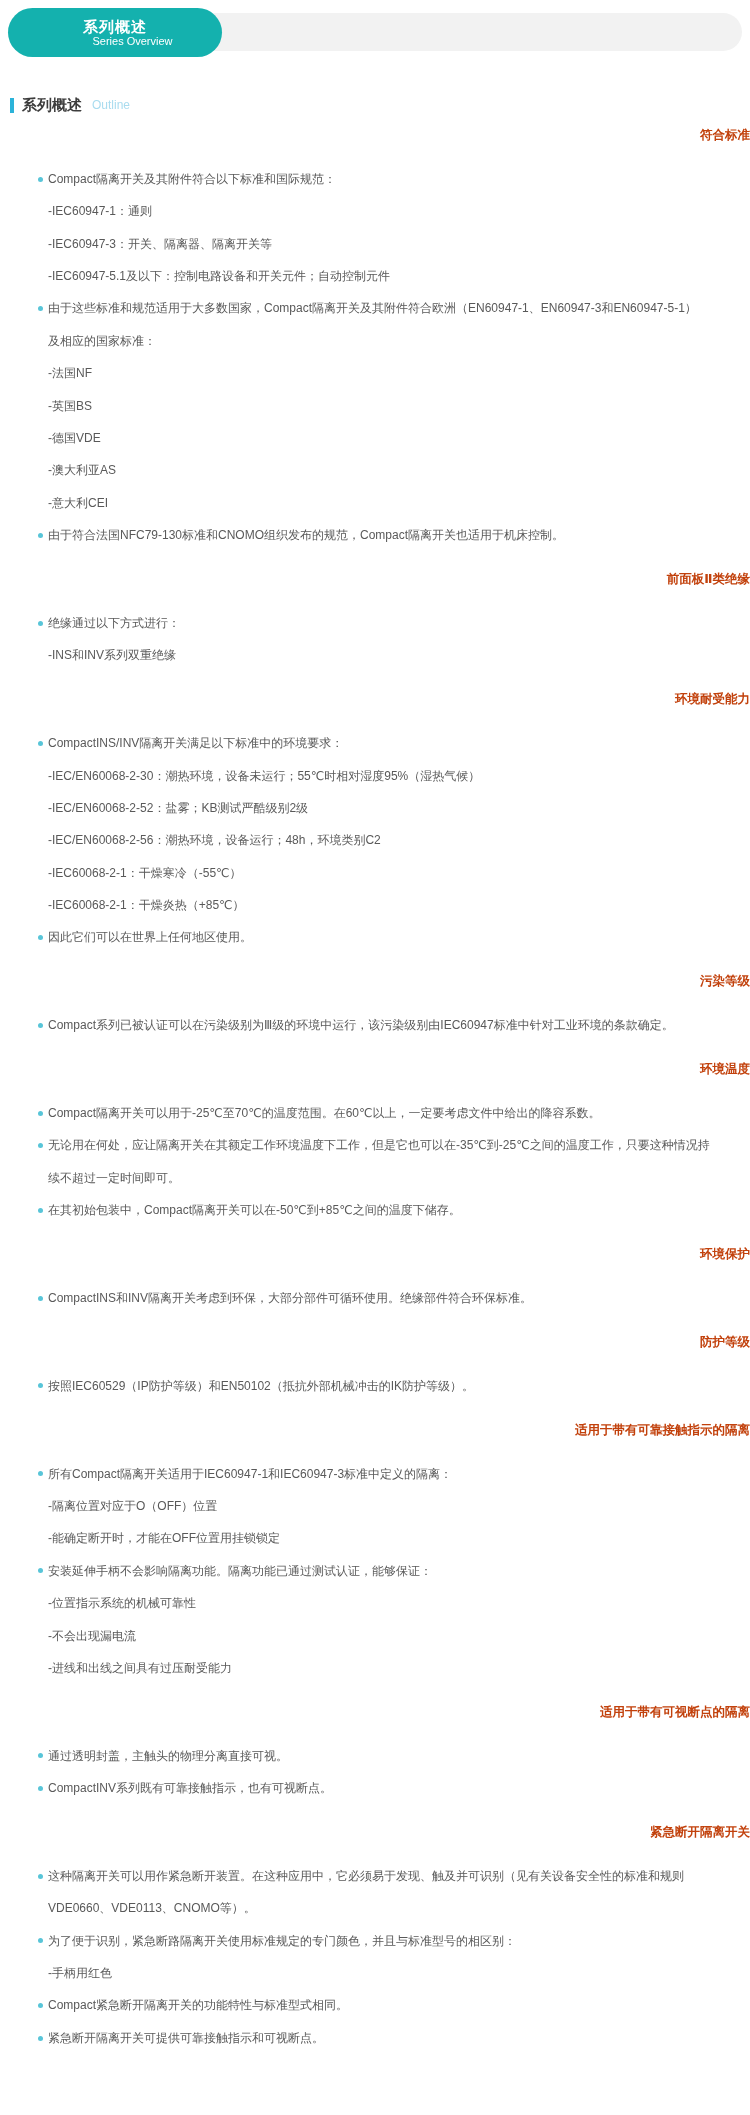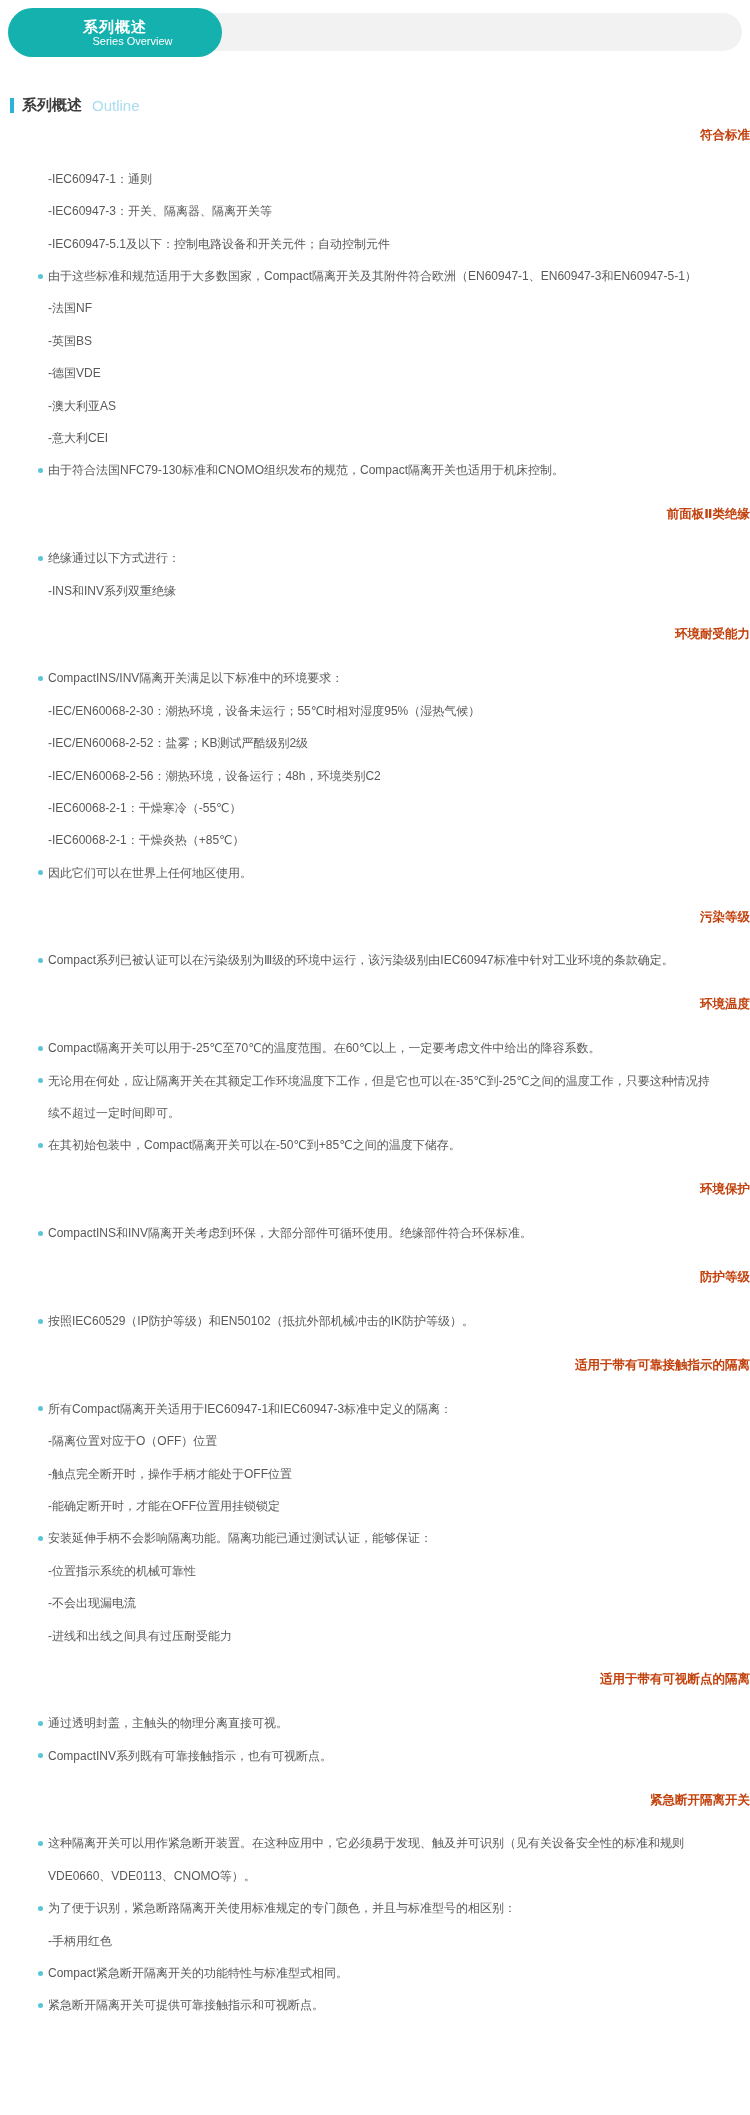--- a/index.html
+++ b/index.html
@@ -19,21 +19,21 @@
     background: #14b1ae; border-radius: 25px;
     display: flex; flex-direction: column; align-items: center; justify-content: center;
     color: #ffffff;
   }
   .badge-title { font-size: 15px; font-weight: bold; line-height: 17px; letter-spacing: 1px; }
   .badge-subtitle { font-size: 11px; line-height: 13px; margin-left: 35px; }
   
   .page-heading { display: flex; align-items: center; margin: 34px 0 5px 10px; height: 18px; }
   .accent-bar { width: 4px; height: 15px; background: #2bb3d9; margin-right: 8px; }
   .page-title { font-size: 15px; font-weight: bold; color: #3c3c3c; }
-  .page-subtitle { font-size: 15px; color: #a9dcef; margin-left: 10px; }
+  .page-subtitle { font-size: 12px; color: #a9dcef; margin-left: 10px; }
   
   .content { }
   .row {
     position: relative; height: 32.4px; line-height: 32.4px;
     font-size: 12px; color: #595959; white-space: nowrap;
     padding-left: 48px;
   }
   .sec-heading {
     padding-left: 55px; font-size: 12.5px; font-weight: bold; color: #c2410c;
     margin: 11.5px 0;
@@ -58,24 +58,26 @@
 
 <div class="page-heading">
   <span class="accent-bar"></span>
   <span class="page-title">系列概述</span>
   <span class="page-subtitle">Outline</span>
 </div>
 
 <div class="content" id="content">
     <div class="section">
       <div class="row sec-heading">符合标准</div>
+      <div class="row bullet-row"><span class="dot"></span><span>Compact隔离开关及其附件符合以下标准和国际规范：</span></div>
       <div class="row text-row"><span>-IEC60947-1：通则</span></div>
       <div class="row text-row"><span>-IEC60947-3：开关、隔离器、隔离开关等</span></div>
       <div class="row text-row"><span>-IEC60947-5.1及以下：控制电路设备和开关元件；自动控制元件</span></div>
       <div class="row bullet-row"><span class="dot"></span><span>由于这些标准和规范适用于大多数国家，Compact隔离开关及其附件符合欧洲（EN60947-1、EN60947-3和EN60947-5-1）</span></div>
+      <div class="row text-row"><span>及相应的国家标准：</span></div>
       <div class="row text-row"><span>-法国NF</span></div>
       <div class="row text-row"><span>-英国BS</span></div>
       <div class="row text-row"><span>-德国VDE</span></div>
       <div class="row text-row"><span>-澳大利亚AS</span></div>
       <div class="row text-row"><span>-意大利CEI</span></div>
       <div class="row bullet-row"><span class="dot"></span><span>由于符合法国NFC79-130标准和CNOMO组织发布的规范，Compact隔离开关也适用于机床控制。</span></div>
     </div>
     <div class="section">
       <div class="row sec-heading">前面板Ⅱ类绝缘</div>
       <div class="row bullet-row"><span class="dot"></span><span>绝缘通过以下方式进行：</span></div>
@@ -107,21 +109,20 @@
       <div class="row bullet-row"><span class="dot"></span><span>CompactINS和INV隔离开关考虑到环保，大部分部件可循环使用。绝缘部件符合环保标准。</span></div>
     </div>
     <div class="section">
       <div class="row sec-heading">防护等级</div>
       <div class="row bullet-row"><span class="dot"></span><span>按照IEC60529（IP防护等级）和EN50102（抵抗外部机械冲击的IK防护等级）。</span></div>
     </div>
     <div class="section">
       <div class="row sec-heading">适用于带有可靠接触指示的隔离</div>
       <div class="row bullet-row"><span class="dot"></span><span>所有Compact隔离开关适用于IEC60947-1和IEC60947-3标准中定义的隔离：</span></div>
       <div class="row text-row"><span>-隔离位置对应于O（OFF）位置</span></div>
-      <div class="row text-row"><span>-触点完全断开时，操作手柄才能处于OFF位置</span></div>
       <div class="row text-row"><span>-能确定断开时，才能在OFF位置用挂锁锁定</span></div>
       <div class="row bullet-row"><span class="dot"></span><span>安装延伸手柄不会影响隔离功能。隔离功能已通过测试认证，能够保证：</span></div>
       <div class="row text-row"><span>-位置指示系统的机械可靠性</span></div>
       <div class="row text-row"><span>-不会出现漏电流</span></div>
       <div class="row text-row"><span>-进线和出线之间具有过压耐受能力</span></div>
     </div>
     <div class="section">
       <div class="row sec-heading">适用于带有可视断点的隔离</div>
       <div class="row bullet-row"><span class="dot"></span><span>通过透明封盖，主触头的物理分离直接可视。</span></div>
       <div class="row bullet-row"><span class="dot"></span><span>CompactINV系列既有可靠接触指示，也有可视断点。</span></div>

